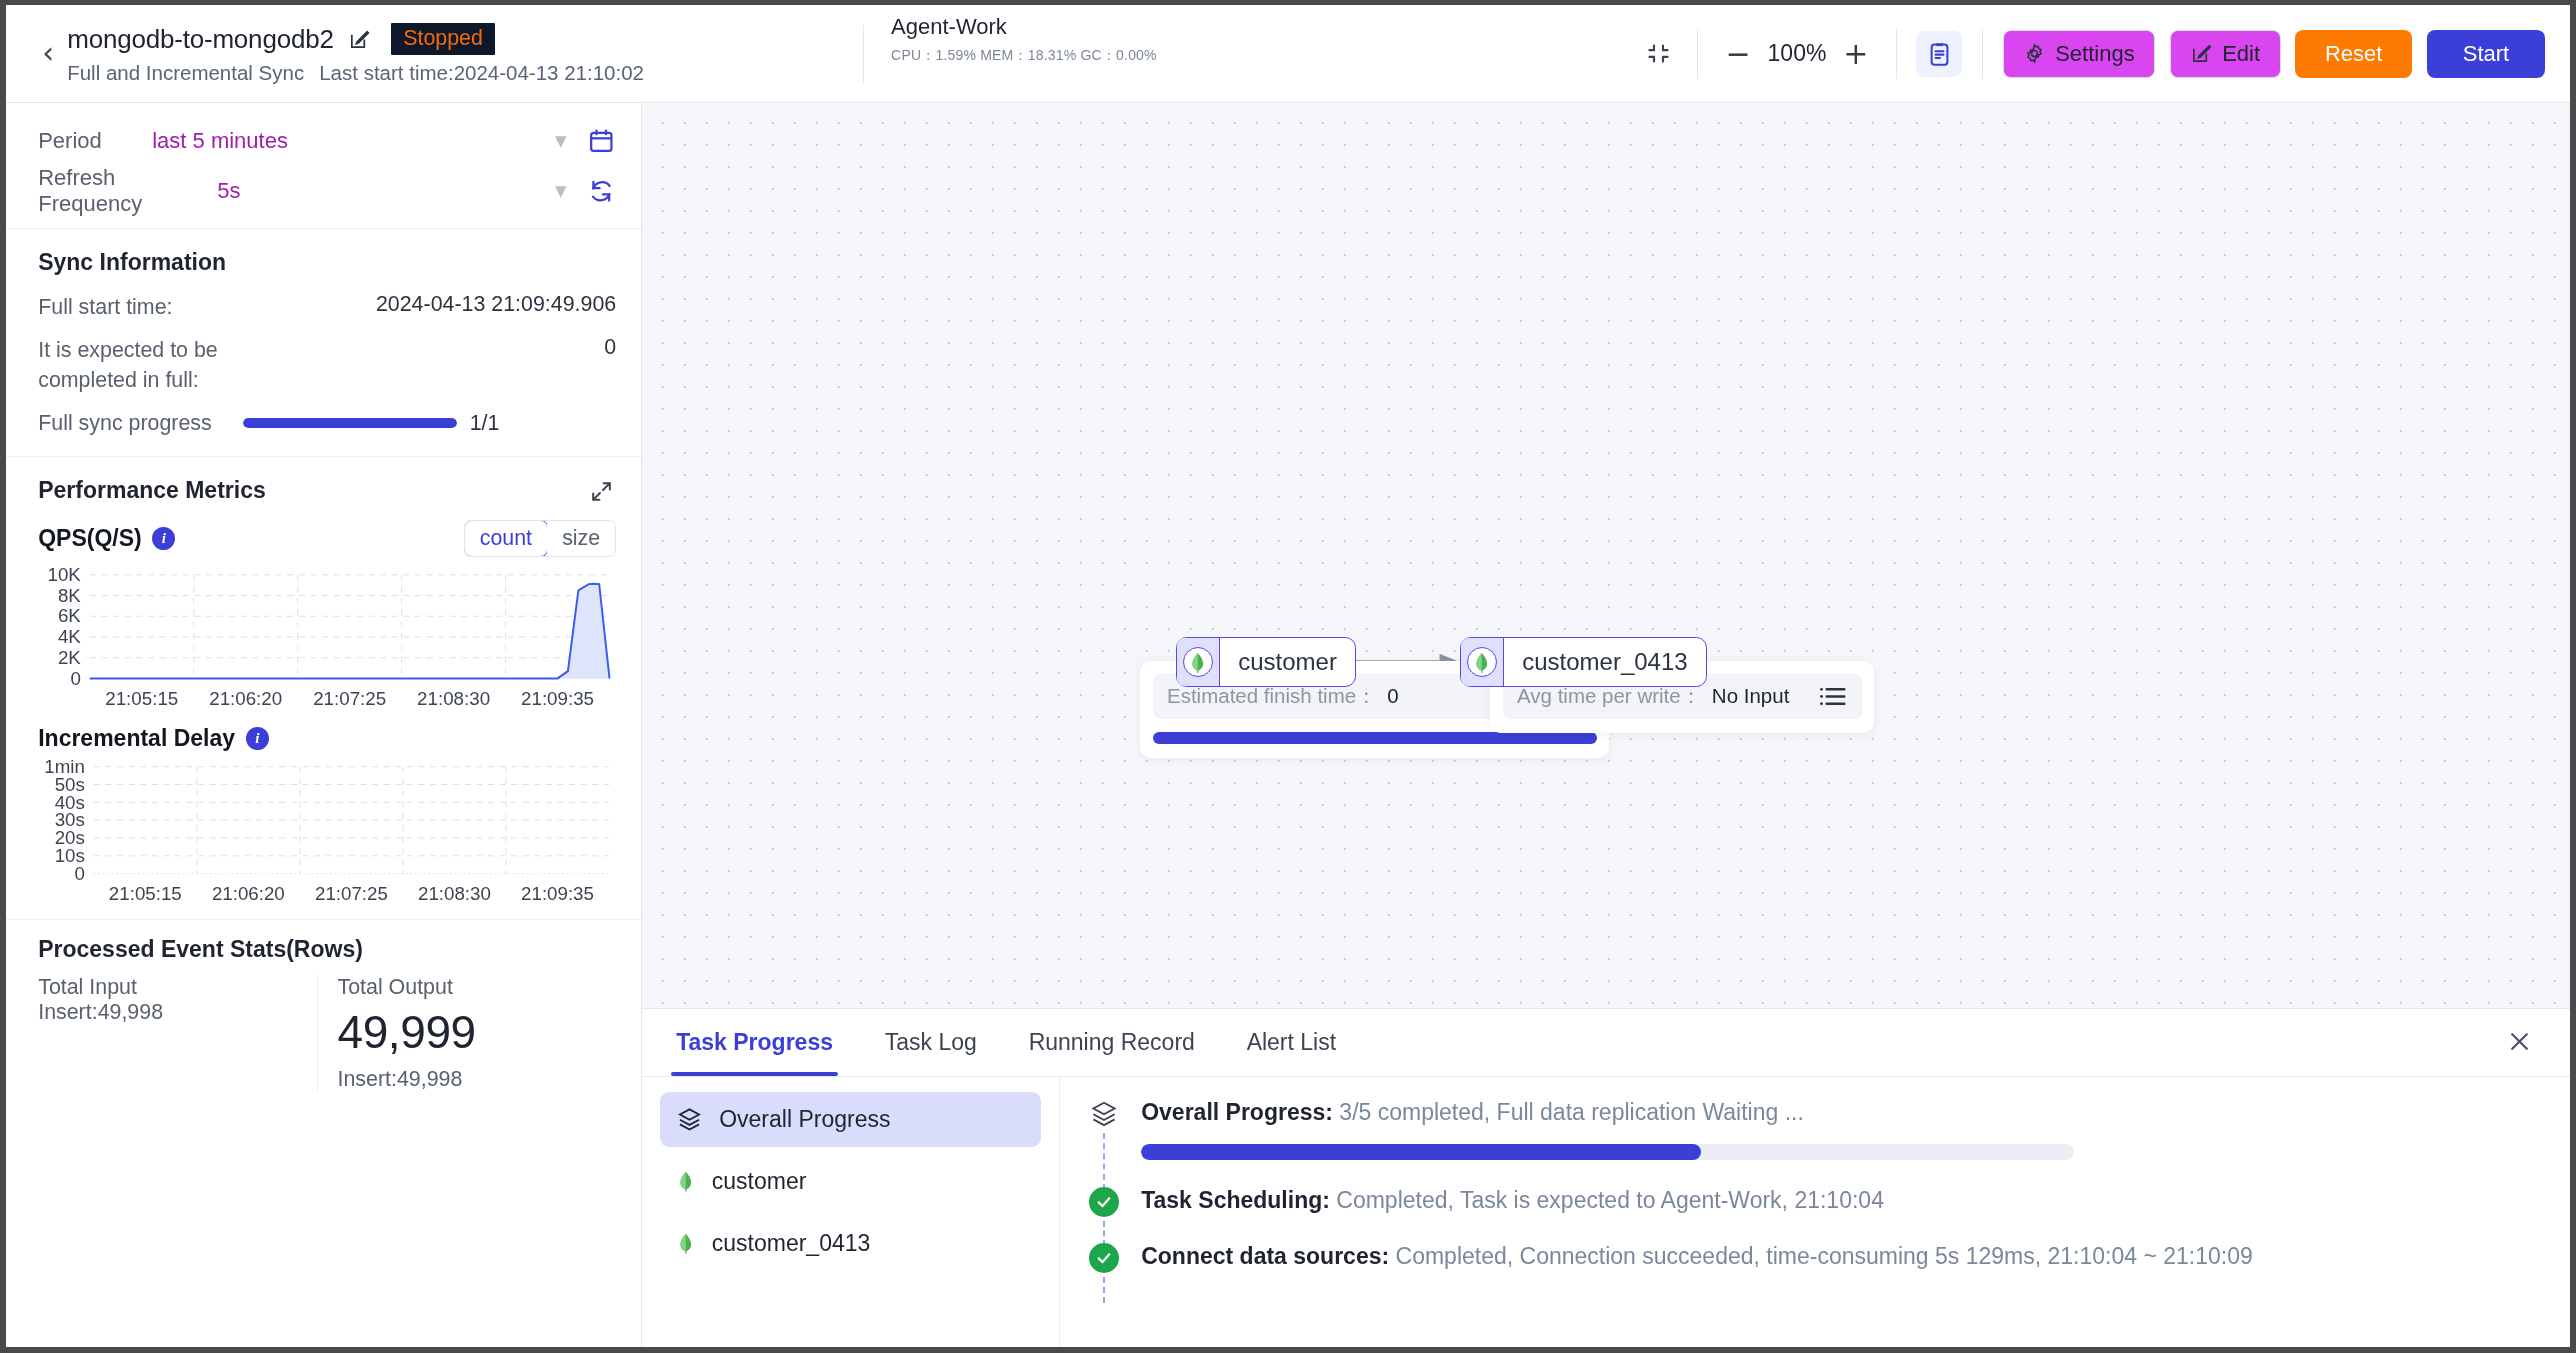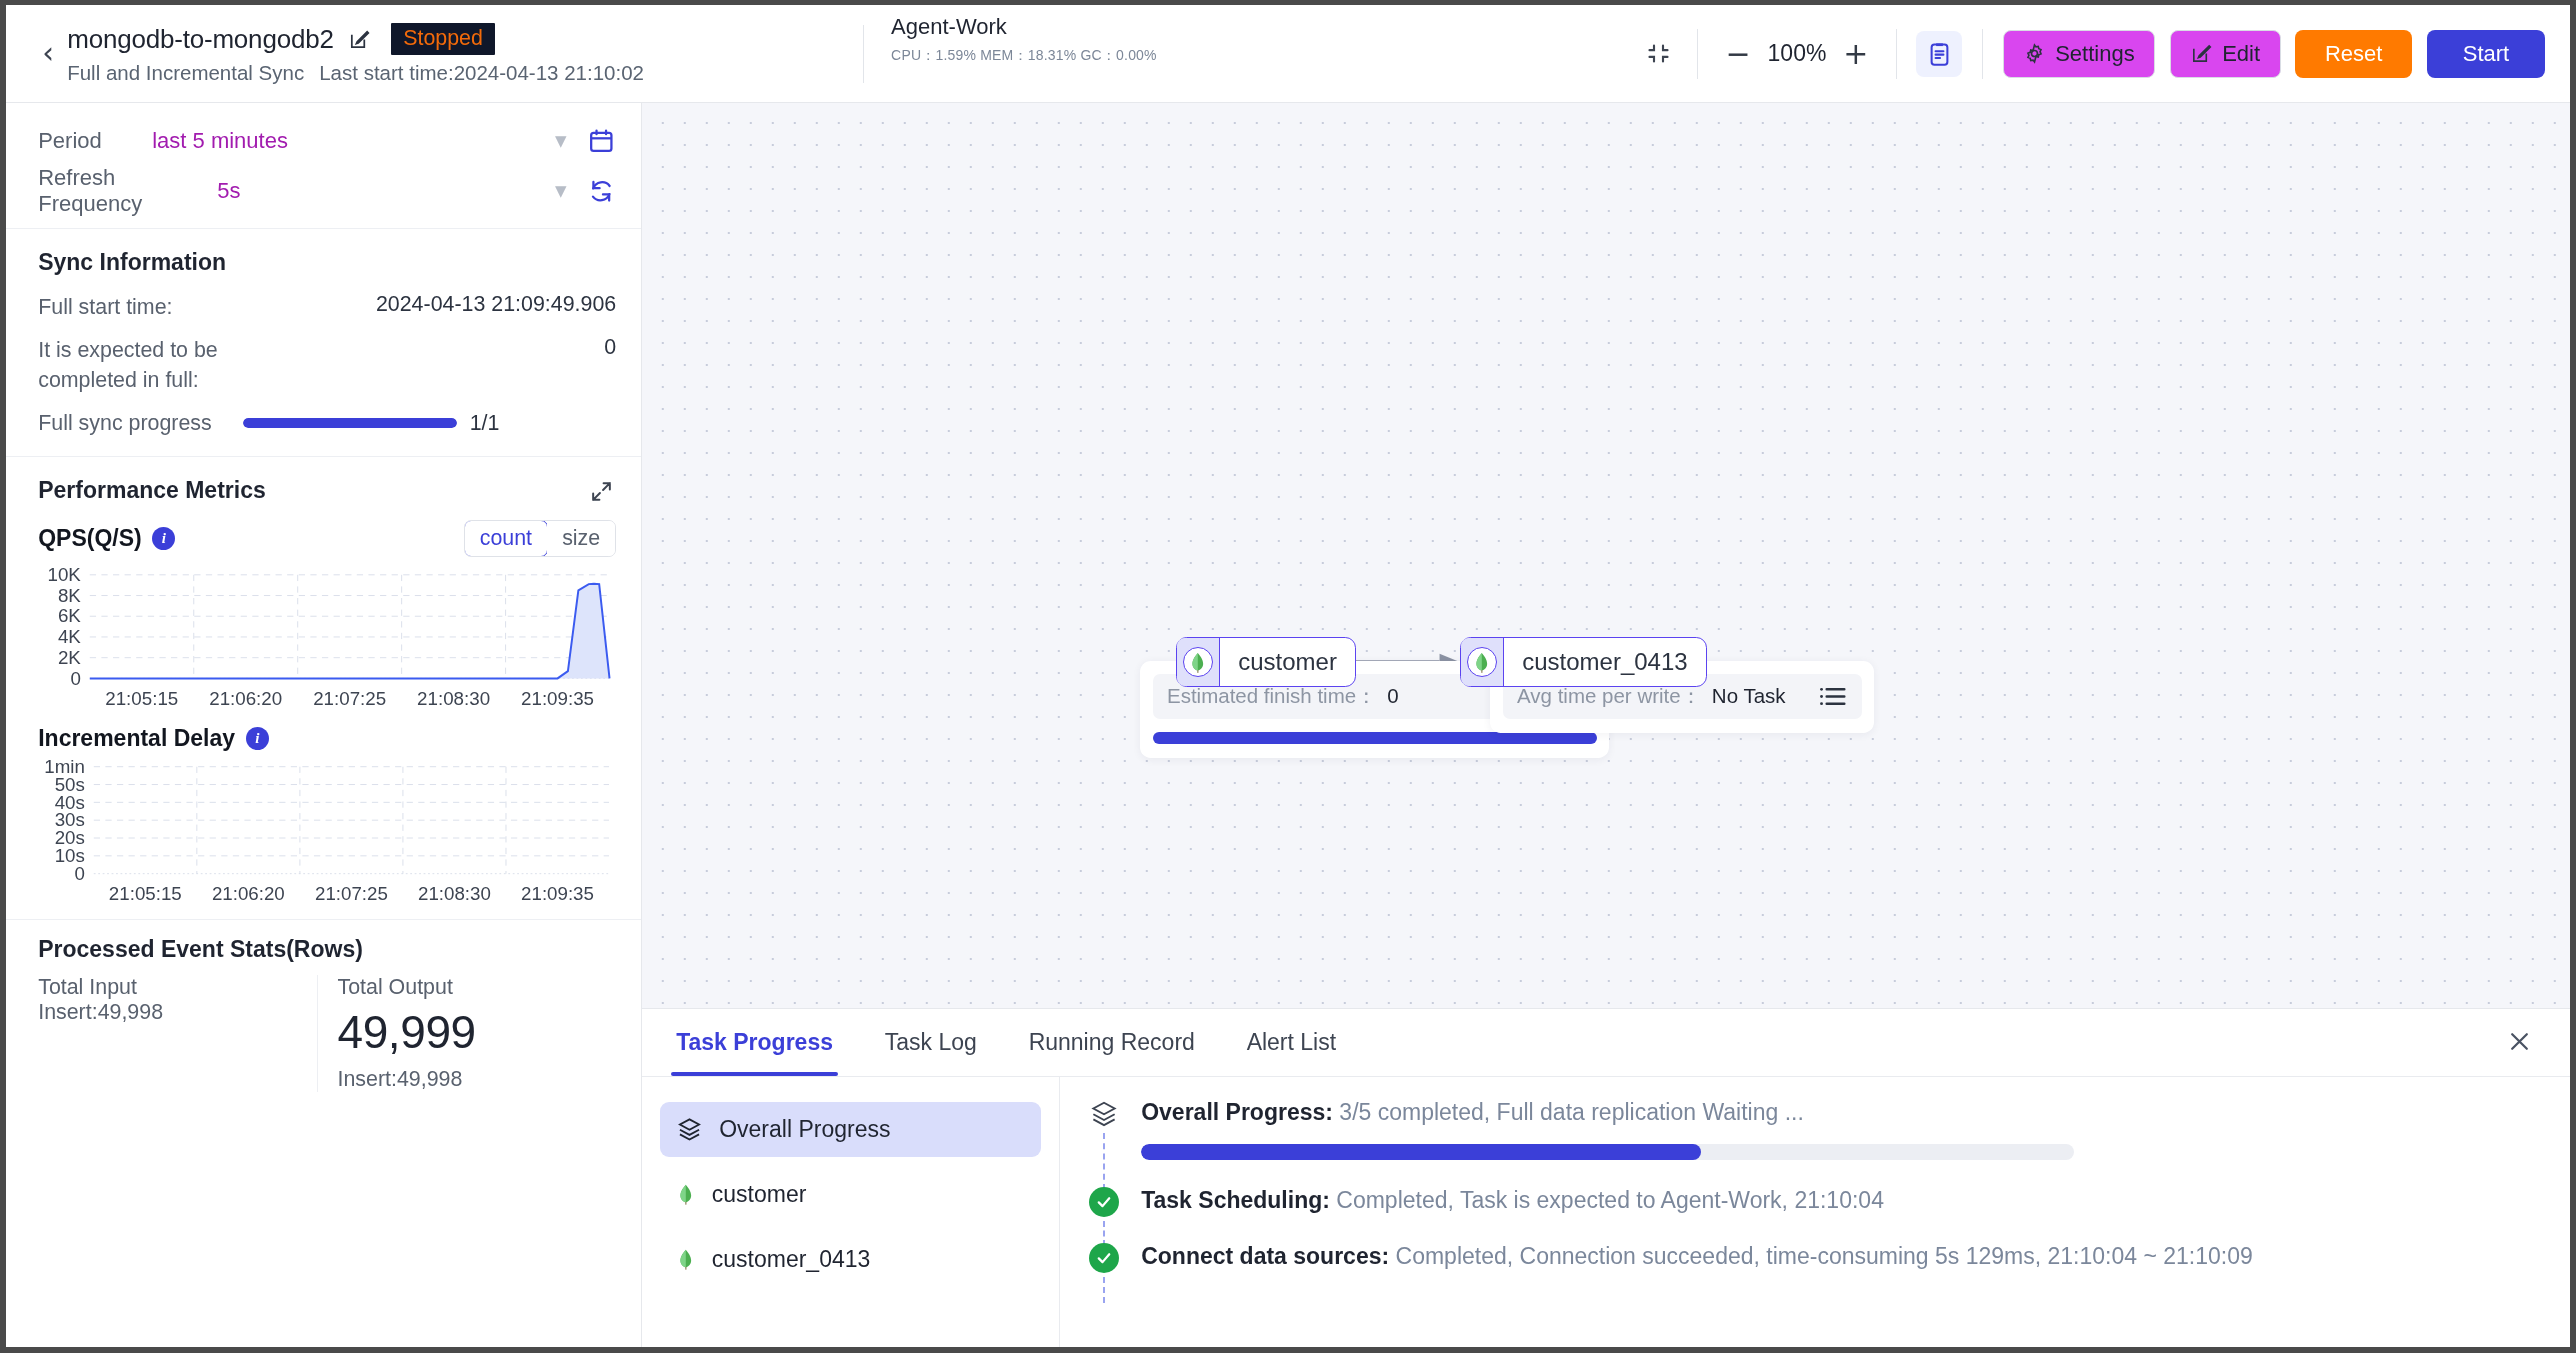--- a/index.html
+++ b/index.html
@@ -199,21 +199,21 @@
   }
   .tab.active { color: #3b3fd8; font-weight: bold; }
   .tab.active::after {
     content: ""; position: absolute; left: 0; right: 0; bottom: 0; height: 4.5px; background: #3b3fd8; border-radius: 2.7px;
   }
   .tab-close { position: absolute; right: 37px; top: 50%; transform: translateY(-50%); cursor: pointer; color: #4a5363; }
   .panel-body { flex: 1; display: flex; min-height: 0; }
   .tp-left { width: 418px; flex: 0 0 418px; border-right: 0.9px solid #e9ebef; padding: 14.3px 18px 0 18px; overflow: hidden; }
   .tp-item {
     display: flex; align-items: center; gap: 16px; height: 55px; border-radius: 9px;
-    padding: 0 16px; font-size: 23px; color: #1f2430; cursor: pointer; margin-bottom: 7.1px; margin-top: 10px;
+    padding: 0 16px; font-size: 23px; color: #1f2430; cursor: pointer; margin-bottom: 7.1px;
   }
   .tp-item.active { background: #d9ddfb; }
   .tp-right { flex: 1; padding: 19.6px 27px 0 27px; overflow: hidden; position: relative; min-width: 0; }
   .step { display: flex; position: relative; padding-left: 54px; }
   .step-ic { position: absolute; left: 0; top: 0; width: 34px; height: 34px; display: flex; align-items: center; justify-content: center; }
   .step-line { position: absolute; left: 16px; top: 36px; bottom: -5.4px; width: 0; border-left: 2.7px dashed #9aa4f0; }
   .step-body { flex: 1; min-width: 0; padding-bottom: 25px; }
   .step-t { font-size: 23px; line-height: 1.35; }
   .step-t b { color: #1f2430; font-weight: bold; }
   .step-t span { color: #7b879b; }
@@ -506,21 +506,21 @@
                 <rect x="10.3" y="20.4" width="1.5" height="3" fill="#9a8f6e"></rect>
               </svg>
             </div>
           </div>
           <div class="node-label">customer</div>
         </div>
 
         <div class="node-card" style="left:848px; top:558px; width:384px;">
           <div class="card-strip">
             <span class="card-k">Avg time per write：</span>
-            <span class="card-v">No Task</span>
+            <span class="card-v">No Input</span>
             <span class="card-list-ic">
               <svg width="28.6" height="23" viewBox="0 0 26 20" fill="none" stroke="#2c3340" stroke-width="2.3" stroke-linecap="round">
                 <path d="M7 3.5h16M7 10h16M7 16.5h16"></path>
                 <circle cx="2.3" cy="3.5" r="1.3" fill="#2c3340" stroke="none"></circle>
                 <circle cx="2.3" cy="10" r="1.3" fill="#2c3340" stroke="none"></circle>
                 <circle cx="2.3" cy="16.5" r="1.3" fill="#2c3340" stroke="none"></circle>
               </svg>
             </span>
           </div>
         </div>

